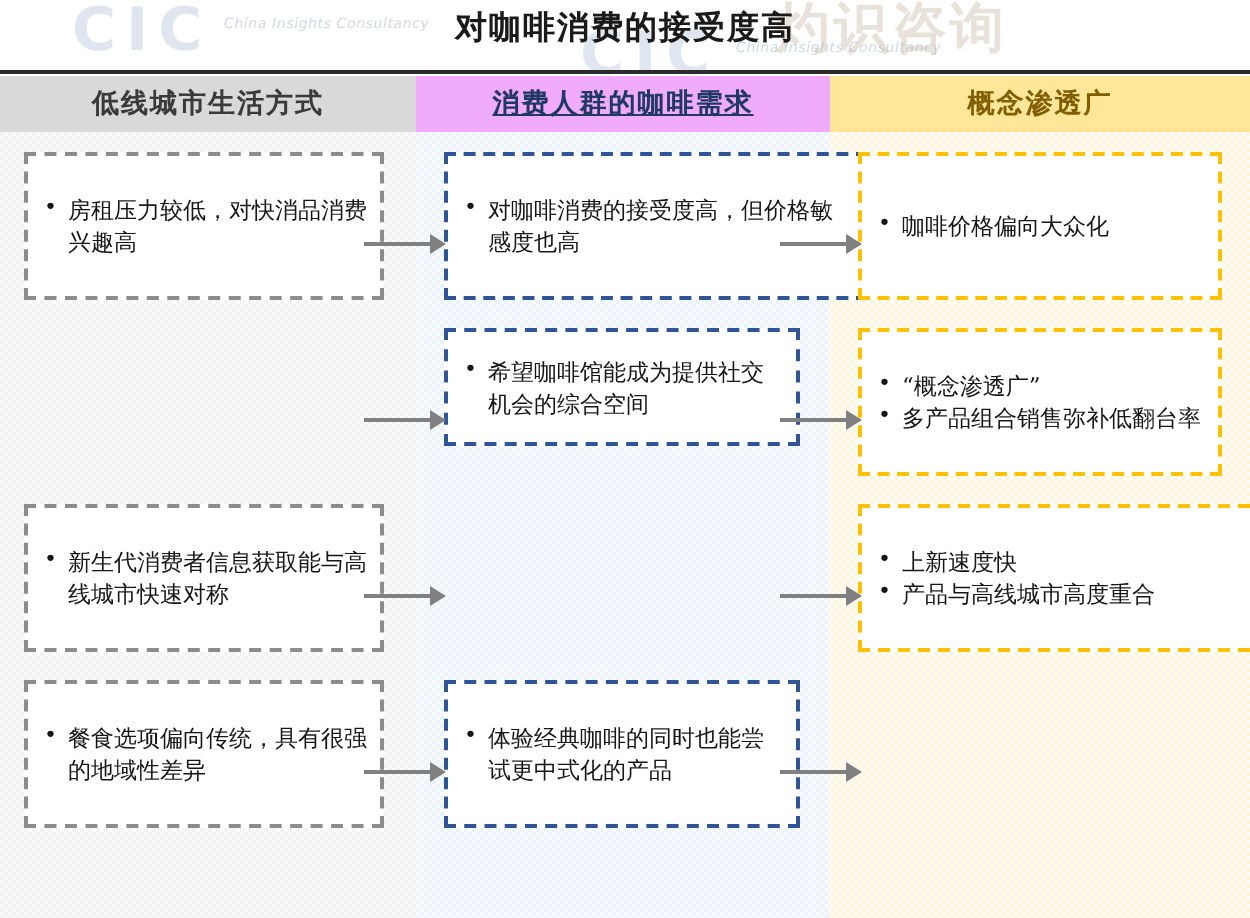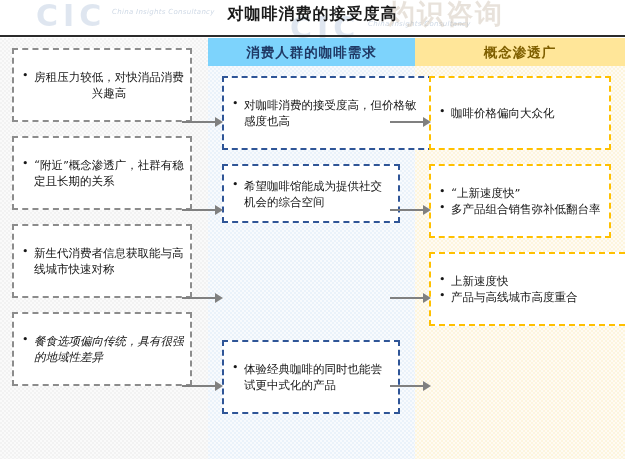--- a/index.html
+++ b/index.html
@@ -35,21 +35,21 @@
   .col.c2{width:207px;}
   .col.c3{width:210px;}
 
   .chead{
     height:28px;line-height:28px;text-align:center;
     font-family:"DejaVu Serif","Liberation Serif",serif;
     font-size:13.5px;font-weight:bold;letter-spacing:1px;
     position:relative;z-index:3;
   }
   .c1 .chead{background:#d9d9d9;color:#3a3a3a;}
-  .c2 .chead{background:#7dd3fc;color:#1f3864;}
+  .c2 .chead{background:#f0abfc;color:#1f3864;text-decoration:underline;}
   .c3 .chead{background:#ffe699;color:#7f5f00;}
 
   .cbody{flex:1;position:relative;}
   .c1 .cbody{background:#f2f2f2;}
   .c2 .cbody{background:#eaf2fa;}
   .c3 .cbody{background:#fdf5dd;}
   
   .cbody::before{
     content:"";position:absolute;inset:0;
     background-image:
@@ -125,38 +125,34 @@
   </div>
 
   <div class="title-wrap">
     <span class="title">对咖啡消费的接受度高</span>
   </div>
   <div class="title-rule"></div>
 
   <div class="grid">
 
     <div class="col c1">
+      <div class="chead">低线城市生活方式</div>
       <div class="cbody">
         <div class="boxes">
-          <div class="box" style="left:12px;top:10px;width:180px;height:74px;text-align:center;">
+          <div class="box" style="left:12px;top:10px;width:180px;height:74px;">
             <ul>
                 <li>房租压力较低，对快消品消费兴趣高</li>
               </ul>
           </div>
-          <div class="box" style="left:12px;top:98px;width:180px;height:74px;">
-            <ul>
-                <li>“附近”概念渗透广，社群有稳定且长期的关系</li>
-              </ul>
-          </div>
           <div class="box" style="left:12px;top:186px;width:180px;height:74px;">
             <ul>
                 <li>新生代消费者信息获取能与高线城市快速对称</li>
               </ul>
           </div>
-          <div class="box" style="left:12px;top:274px;width:180px;height:74px;font-style:italic;">
+          <div class="box" style="left:12px;top:274px;width:180px;height:74px;">
             <ul>
                 <li>餐食选项偏向传统，具有很强的地域性差异</li>
               </ul>
           </div>
         </div>
       </div>
     </div>
 
     <div class="col c2">
       <div class="chead">消费人群的咖啡需求</div>
@@ -185,21 +181,21 @@
       <div class="chead">概念渗透广</div>
       <div class="cbody">
         <div class="boxes">
           <div class="box" style="left:14px;top:10px;width:182px;height:74px;">
             <ul>
                 <li>咖啡价格偏向大众化</li>
               </ul>
           </div>
           <div class="box" style="left:14px;top:98px;width:182px;height:74px;">
             <ul>
-              <li>“上新速度快”</li>
+              <li>“概念渗透广”</li>
               <li>多产品组合销售弥补低翻台率</li>
             </ul>
           </div>
           <div class="box" style="left:14px;top:186px;width:216px;height:74px;">
             <ul>
               <li>上新速度快</li>
               <li>产品与高线城市高度重合</li>
             </ul>
           </div>
         </div>

